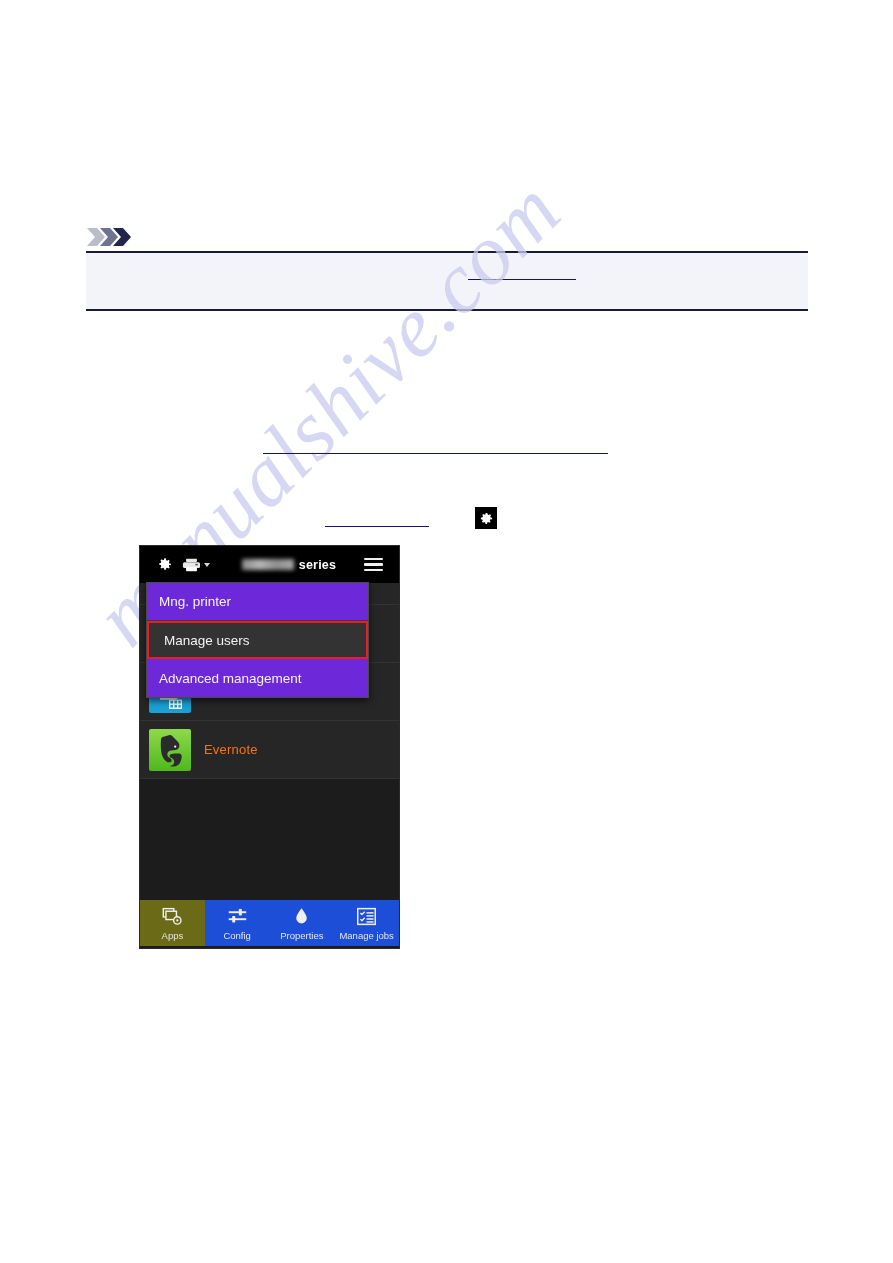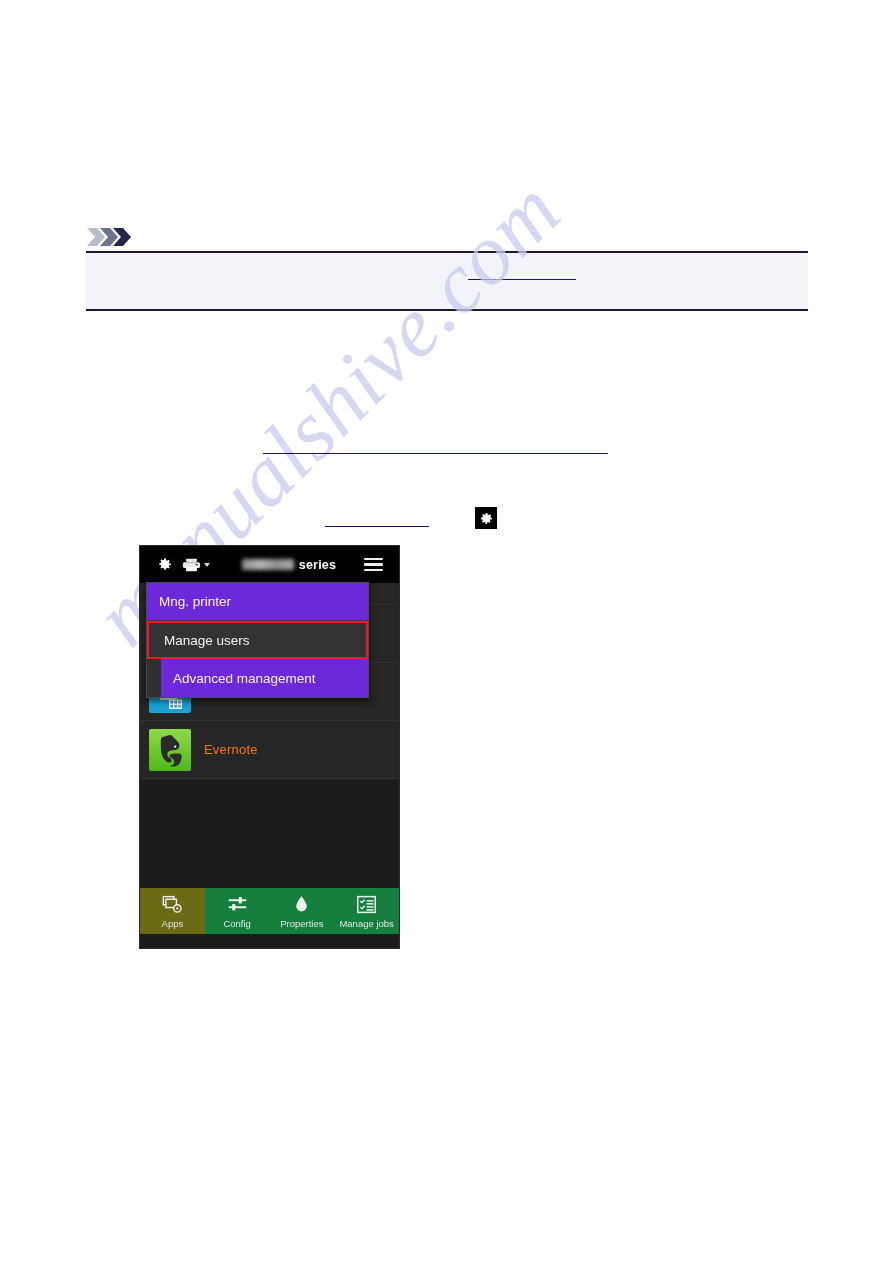--- a/index.html
+++ b/index.html
@@ -193,34 +193,34 @@
   .dd-item {
     height: 38px;
     display: flex;
     align-items: center;
     padding-left: 12px;
     color: #f4f4f4;
     font-size: 13.5px;
     border-bottom: 1px solid #3d3d3d;
     background: #6d28d9;
   }
-  .dd-item:last-child { border-bottom: none; margin-left: 14px; }
+  .dd-item:last-child { border-bottom: none; }
   .dd-item.highlight {
     border: 2px solid #ec1c24;
     height: 38px;
     padding-left: 15px;
     background: #333333;
   }
 
   
   .dev-tabs {
     position: absolute;
-    left: 0; bottom: 16px; right: 0;
+    left: 0; bottom: 4px; right: 0;
     height: 46px;
-    background: #15803d;
+    background: #1d4ed8;
     display: flex;
     z-index: 6;
   }
   .tab {
     flex: 1;
     display: flex;
     flex-direction: column;
     align-items: center;
     justify-content: center;
     gap: 3px;

